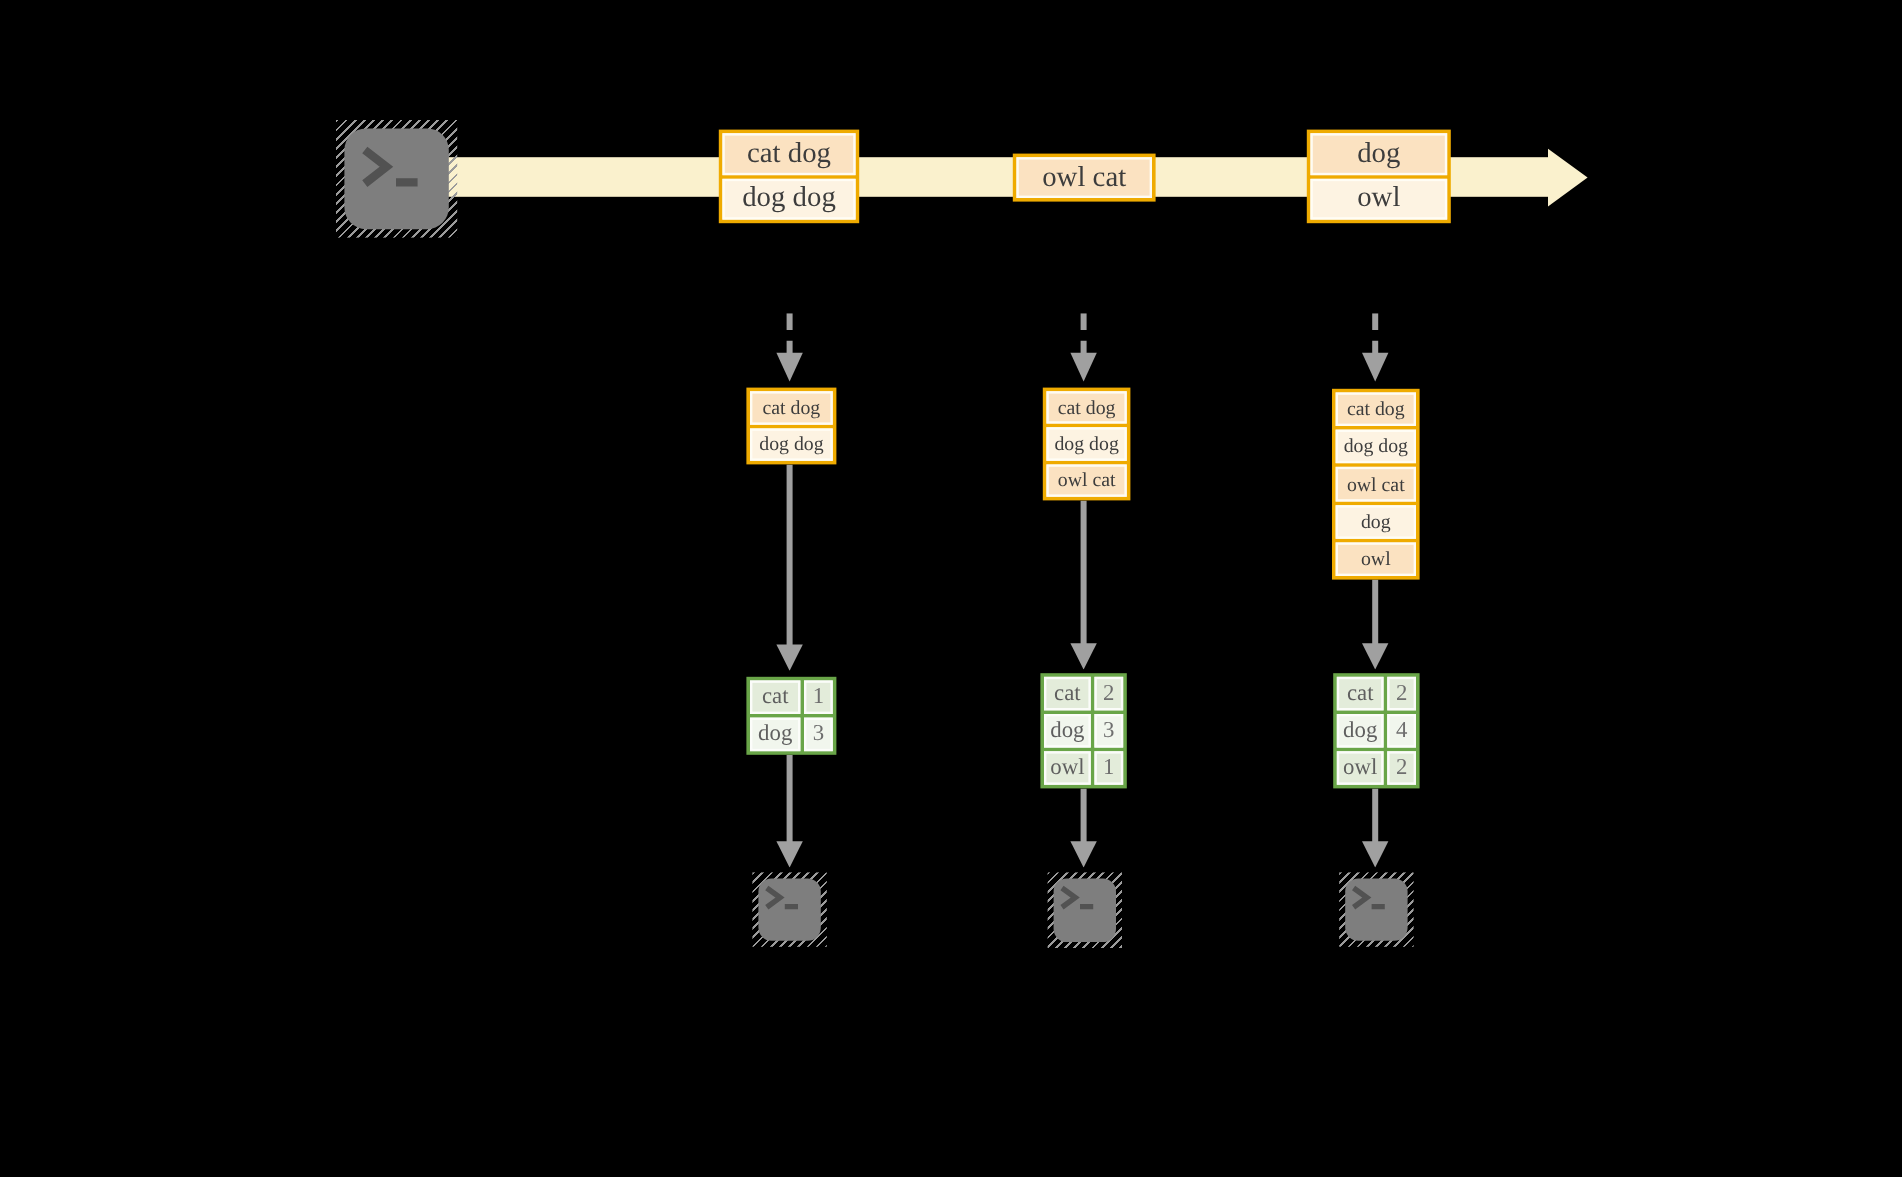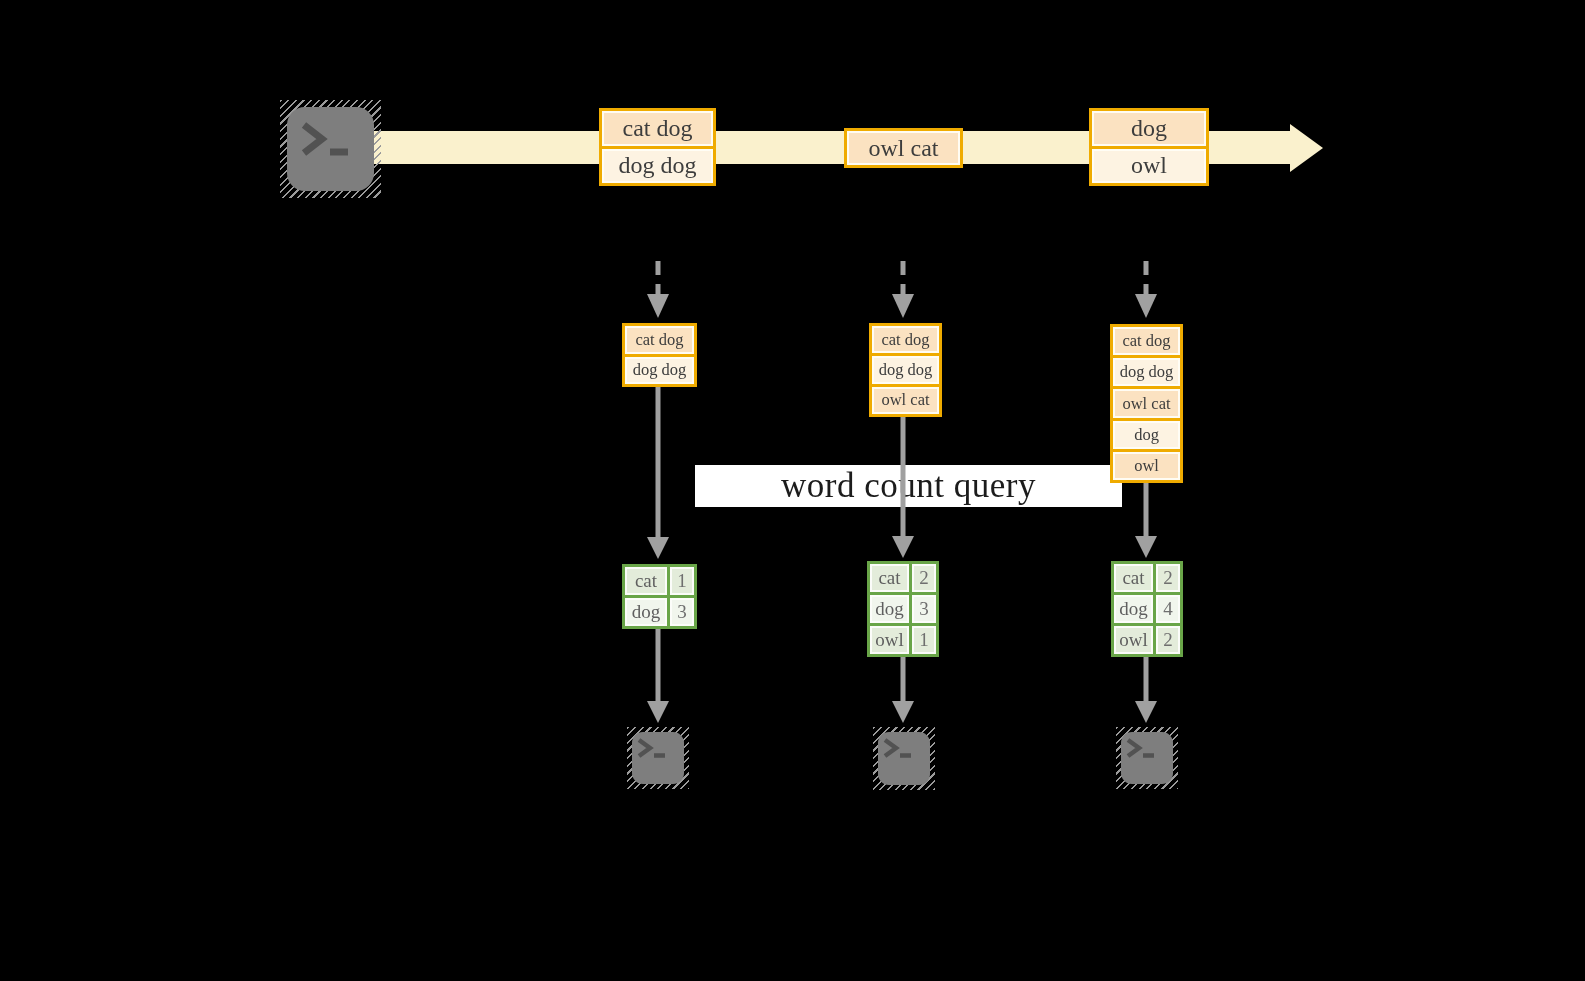--- a/index.html
+++ b/index.html
@@ -121,23 +121,20 @@
     <div class="ocell peach st">owl cat</div>
   </div>
   <div class="obox" style="left:1110px;top:324px;width:73px;height:159px">
     <div class="ocell peach st">cat dog</div>
     <div class="ocell cream st">dog dog</div>
     <div class="ocell peach st">owl cat</div>
     <div class="ocell cream st">dog</div>
     <div class="ocell peach st">owl</div>
   </div>
 
-  <div class="banner">
-    <span>word count query</span>
-  </div>
 
   <svg class="arr" style="left:645px;top:387px" width="26" height="172">
     <line x1="13" y1="0" x2="13" y2="152"></line>
     <polygon points="2,150 24,150 13,172"></polygon>
   </svg>
   <svg class="arr" style="left:890px;top:417px" width="26" height="141">
     <line x1="13" y1="0" x2="13" y2="121"></line>
     <polygon points="2,119 24,119 13,141"></polygon>
   </svg>
   <svg class="arr" style="left:1133px;top:483px" width="26" height="75">

